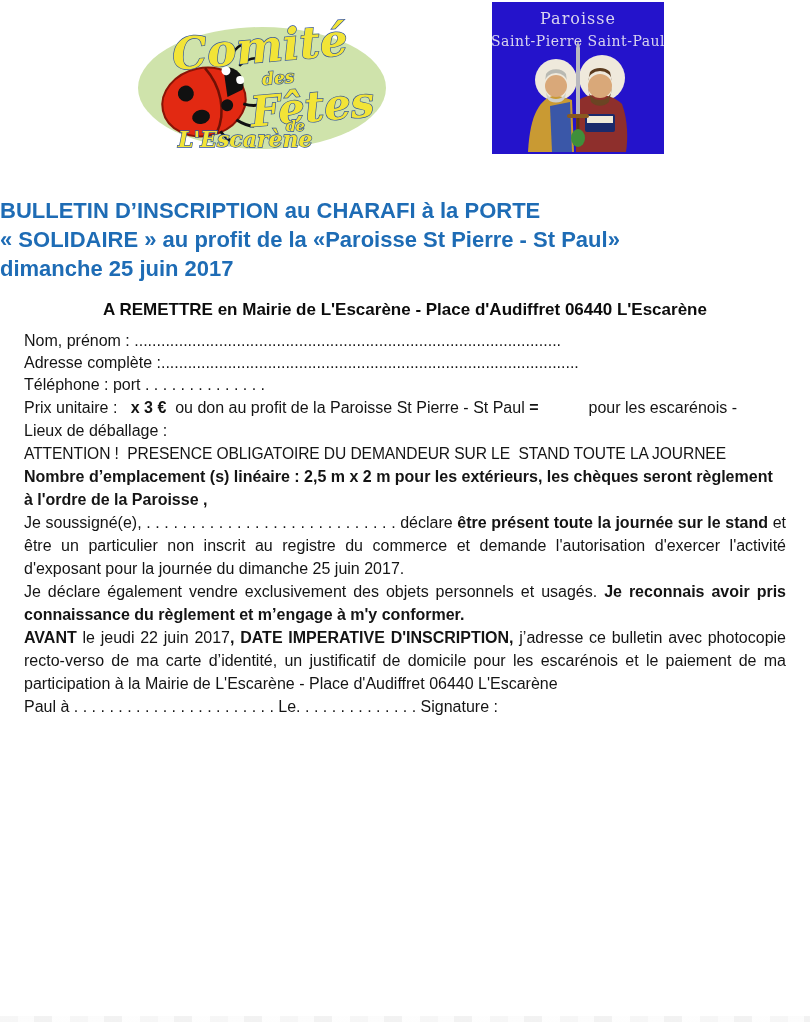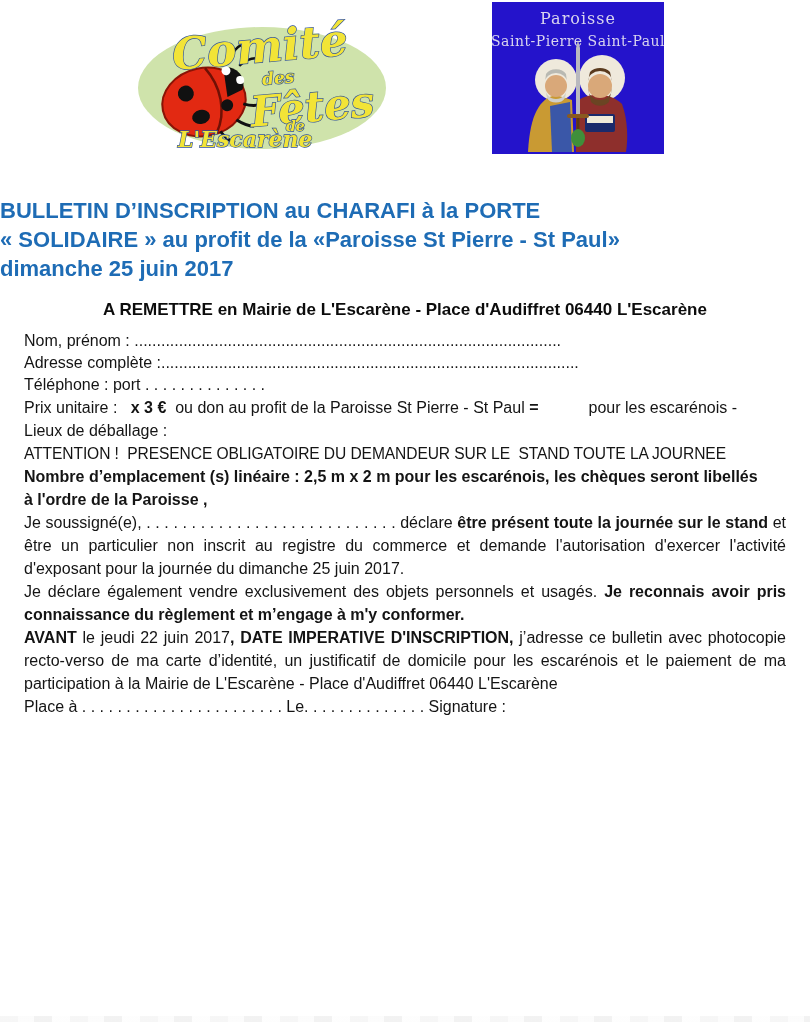--- a/index.html
+++ b/index.html
@@ -134,26 +134,26 @@
 <div class="content">
 
   <p class="form-line"><span>Nom, prénom : </span><span>................................................................................................</span></p>
   <p class="form-line"><span>Adresse complète :</span><span>..............................................................................................</span></p>
   <p class="form-line"><span>Téléphone : port </span><span>. . . . . . . . . . . . . .</span></p>
 
   <p class="mt20"><span>Prix unitaire : &nbsp;&nbsp;</span><b>x 3 €</b><span> &nbsp;ou don au profit de la Paroisse St Pierre - St Paul </span><b>=</b><span class="gap1"></span><span>pour les escarénois -</span></p>
   <p>Lieux de déballage :</p>
 
   <p class="caps-line mt20">ATTENTION !&nbsp; PRESENCE OBLIGATOIRE DU DEMANDEUR SUR LE&nbsp; STAND TOUTE LA JOURNEE</p>
-  <p class="bold-line just"><span>Nombre d’emplacement (s) linéaire : </span><b>2,5 m x 2 m</b><span> pour les escarénois, les chèques seront libellés</span></p>
+  <p class="bold-line just"><span>Nombre d’emplacement (s) linéaire : </span><b>2,5 m x 2 m</b><span> pour les extérieurs, les chèques seront règlement</span></p>
   <p class="bold-line">à l'ordre de la Paroisse ,</p>
 
   <p class="just mt13"><span>Je soussigné(e), </span><span>. . . . . . . . . . . . . . . . . . . . . . . . . . . .</span><span> déclare </span><b>être présent toute la journée sur le stand</b><span> et être un particulier non inscrit au registre du commerce et demande l'autorisation d'exercer l'activité d'exposant pour la journée du dimanche 25 juin 2017.</span></p>
 
   <p class="just mt15"><span>Je déclare également vendre exclusivement des objets personnels et usagés. </span><b>Je reconnais avoir pris connaissance du règlement et m’engage à m'y conformer.</b></p>
 
   <p class="just mt20"><b>AVANT</b><span> le jeudi 22 juin 2017</span><b>, DATE IMPERATIVE D'INSCRIPTION,</b><span> j’adresse ce bulletin avec photocopie recto-verso de ma carte d’identité, un justificatif de domicile pour les escarénois et le paiement de ma participation à la Mairie de L'Escarène - Place d'Audiffret 06440 L'Escarène</span></p>
 
-  <p class="mt57"><span>Place à </span><span>. . . . . . . . . . . . . . . . . . . . . . . </span><span>Le</span><span>. . . . . . . . . . . . . . </span><span>Signature :</span></p>
+  <p class="mt57"><span>Paul à </span><span>. . . . . . . . . . . . . . . . . . . . . . . </span><span>Le</span><span>. . . . . . . . . . . . . . </span><span>Signature :</span></p>
 
 </div>
 
 <div class="scan-noise"></div>
 
 </body></html>

